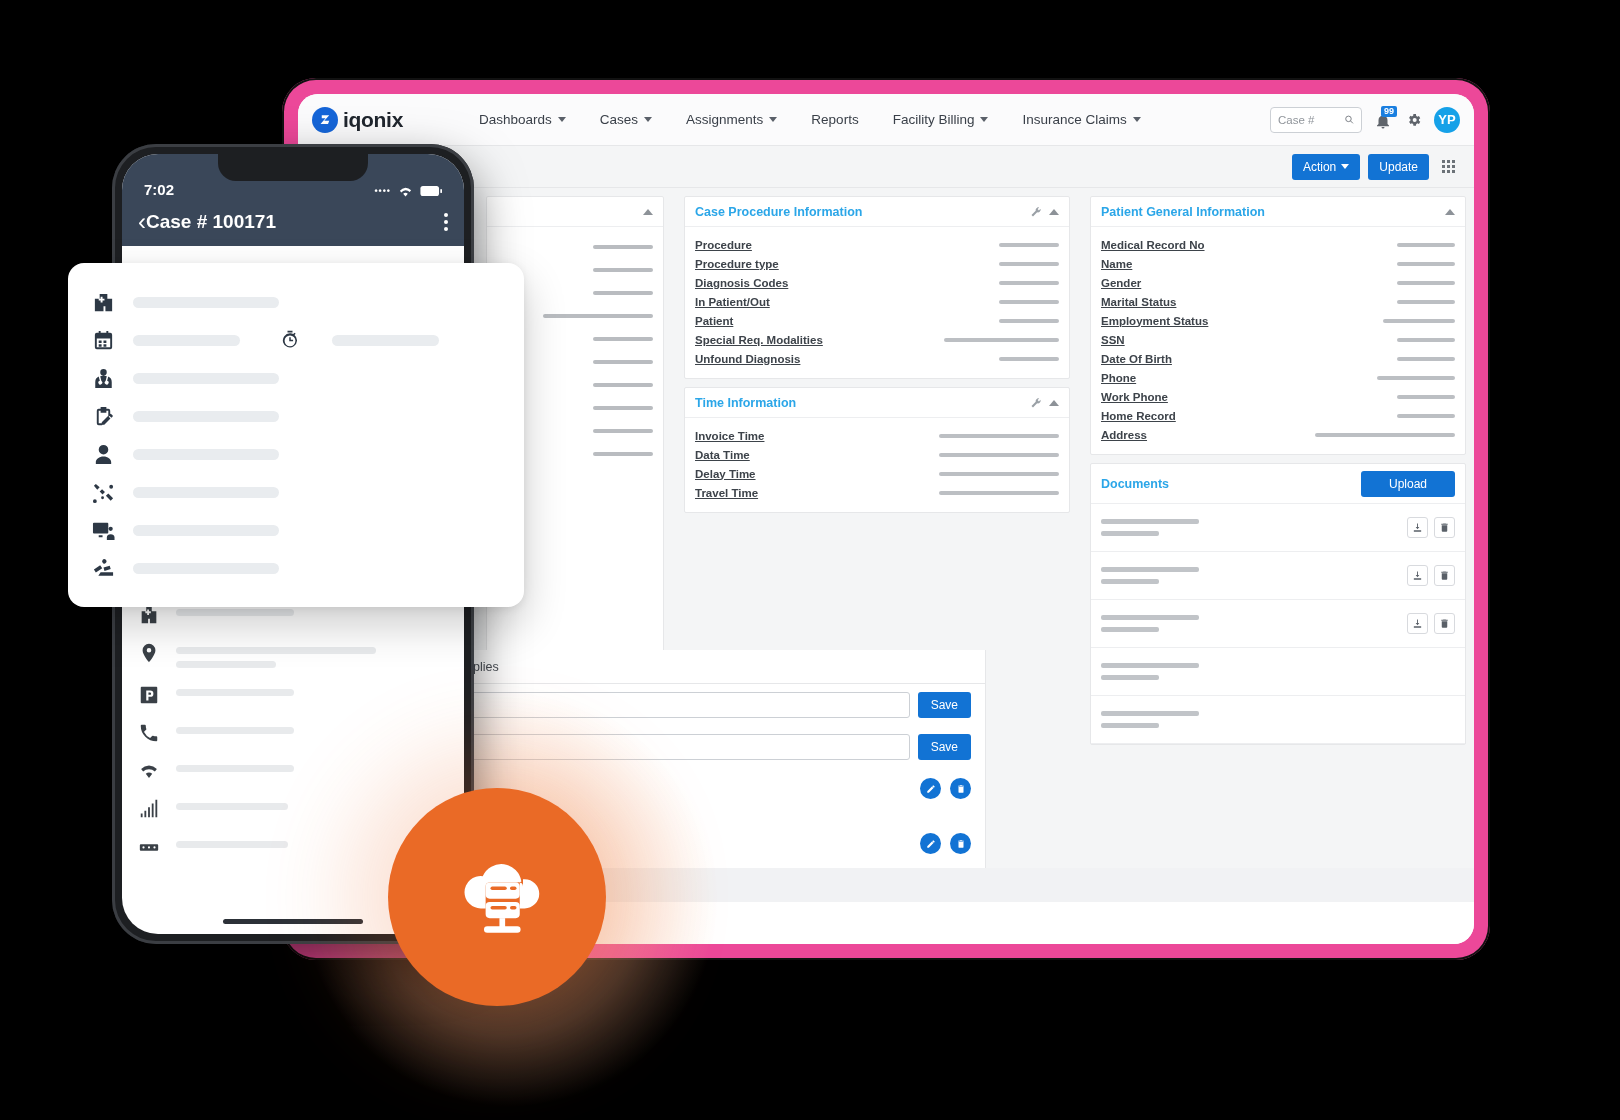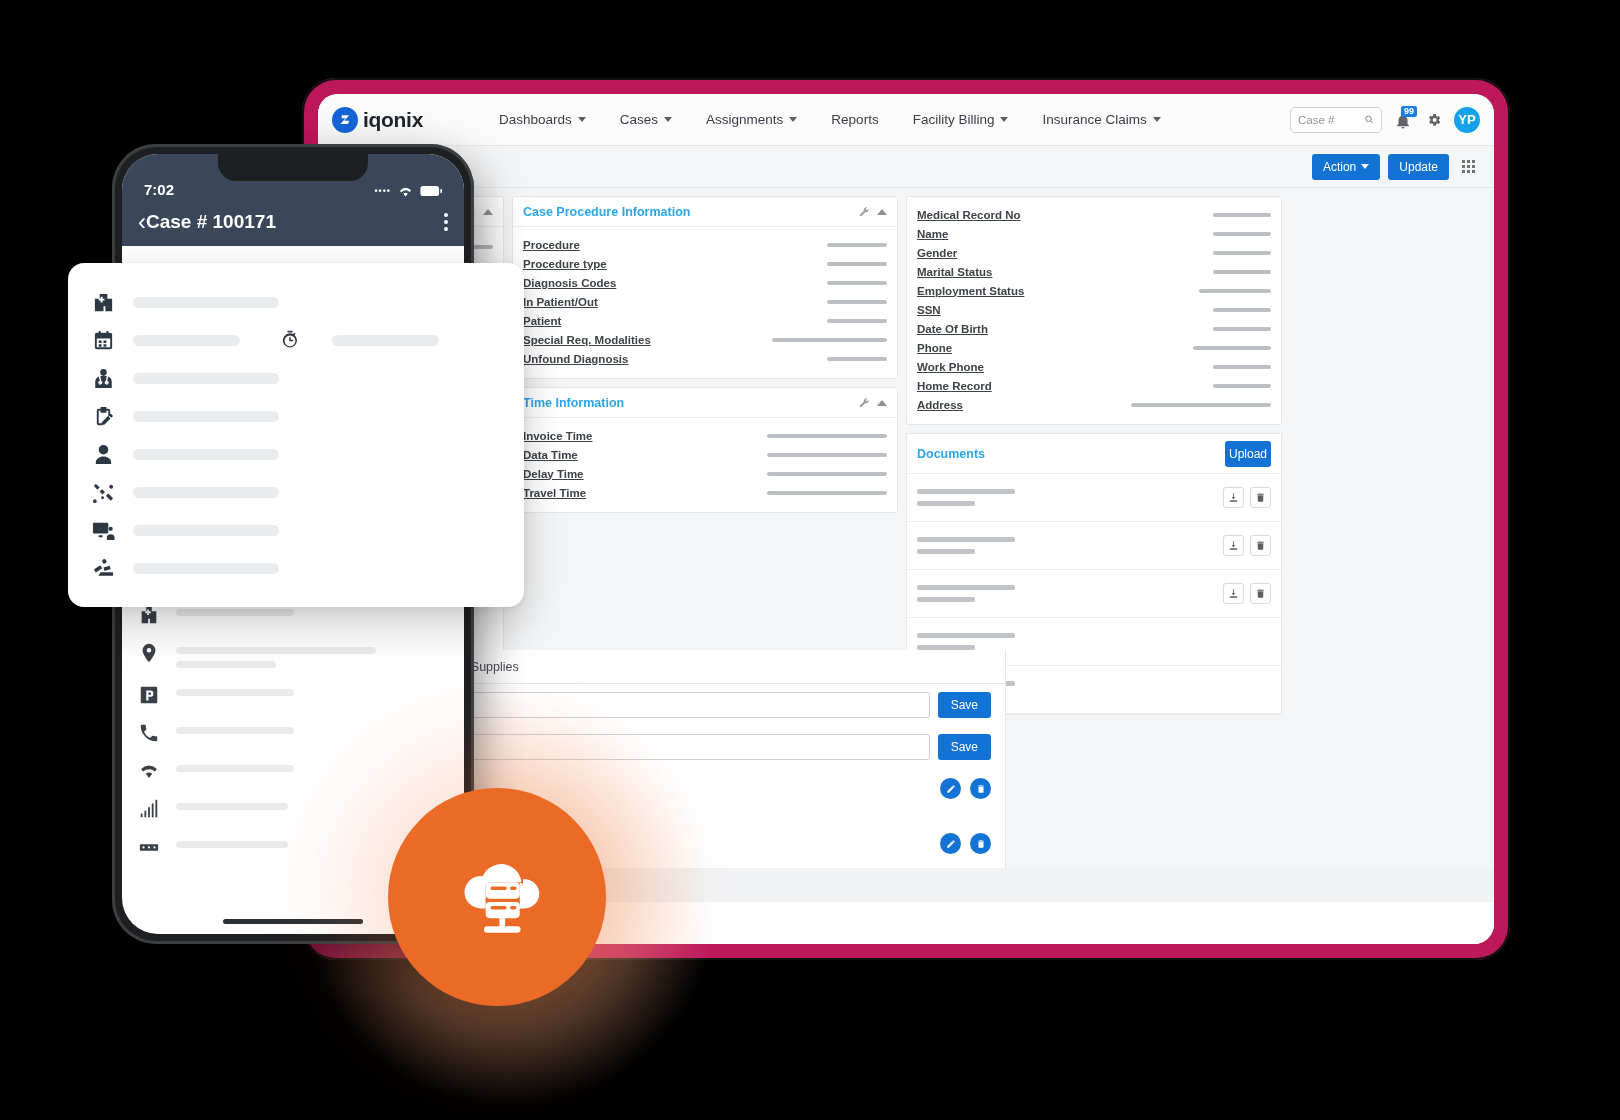--- a/index.html
+++ b/index.html
@@ -6,23 +6,23 @@
   html, body {
     width: 1620px; height: 1120px;
     background: #000;
     font-family: "Liberation Sans", sans-serif;
     overflow: hidden;
   }
   .stage { position: relative; width: 1620px; height: 1120px; background: #000; }
 
   
   .tablet {
-    position: absolute; left: 302px; top: 78px;
+    position: absolute; left: 282px; top: 78px;
     width: 1208px; height: 882px;
-    background: #be185d;
+    background: #ec4899;
     border-radius: 34px;
     box-shadow: 0 0 0 2px #111 inset;
   }
   .tablet-inner {
     position: absolute; left: 16px; top: 16px; right: 16px; bottom: 16px;
     background: #f4f5f6; border-radius: 20px; overflow: hidden;
   }
   
   .t-nav {
     position: relative; height: 52px; background: #fbfbfc;
@@ -77,21 +77,21 @@
     background: #1273d4; color:#fff; border:none; border-radius: 3px;
     font-size: 12px; padding: 6px 11px; font-family:"Liberation Sans",sans-serif; cursor:pointer;
     display:flex; align-items:center; gap:5px;
   }
   .caret-w { width:0;height:0;border-left:4px solid transparent;border-right:4px solid transparent;border-top:5px solid #fff; }
   .grid-icon { display:grid; grid-template-columns: repeat(3,3px); gap:2px; }
   .grid-icon i { width:3px;height:3px;background:#6c7278;display:block; }
   .grid-btn { padding: 5px; border: none; background: transparent; cursor: pointer; }
 
   
-  .t-body { display: flex; gap: 0; padding: 8px 8px 0 8px; height: calc(100% - 94px); }
+  .t-body { display: flex; gap: 12px; padding: 8px 8px 0 8px; height: calc(100% - 94px); justify-content: flex-end; }
   .col { background: #fff; border: 1px solid #e6e7e9; border-radius: 2px; }
   .col-left  { width: 178px; margin-right: 8px; }
 
   .panel-head {
     height: 30px; display:flex; align-items:center; padding: 0 10px;
     border-bottom: 1px solid #edeef0;
   }
   .panel-title { color: #2ba6e8; font-size: 12.5px; font-weight: 700; }
   .panel-tools { margin-left:auto; display:flex; align-items:center; gap: 7px; color:#9aa0a6; }
   .wrench { width:12px; height:12px; }
@@ -119,21 +119,21 @@
     font-size:12px; padding:6px 13px; font-family:"Liberation Sans",sans-serif; cursor:pointer;
   }
   .circle-btn {
     width:21px; height:21px; border-radius:50%; background:#1273d4;
     display:flex; align-items:center; justify-content:center; cursor:pointer;
   }
   .circle-btn svg { width: 10px; height: 10px; fill:#fff; }
 
   
   .doc-head { height: 40px; display:flex; align-items:center; padding: 0 10px; border-bottom:1px solid #edeef0; }
-  .btn-upload { background:#1273d4; color:#fff; border:none; border-radius:3px; font-size:12px; padding:6px 4px; margin-left:auto; font-family:"Liberation Sans",sans-serif; cursor:pointer; }
+  .btn-upload { background:#1273d4; color:#fff; border:none; border-radius:3px; font-size:12px; padding:6px 28px; margin-left:auto; font-family:"Liberation Sans",sans-serif; cursor:pointer; }
   .doc-row { display:flex; align-items:center; padding: 12px 10px; border-bottom:1px solid #edeef0; min-height: 48px; }
   .doc-lines { display:flex; flex-direction:column; gap:7px; }
   .dl-a { width: 98px; height:5px; background:#c1c4c8; border-radius:2px; }
   .dl-b { width: 58px; height:5px; background:#c1c4c8; border-radius:2px; }
   .doc-actions { margin-left:auto; display:flex; gap:6px; }
   .icon-btn { width:21px;height:21px;border:1px solid #d8dade;border-radius:3px;background:#fff;display:flex;align-items:center;justify-content:center;cursor:pointer; }
   .icon-btn svg { width:11px;height:11px;fill:#5a6068; }
 
   .footer-strip { height: 34px; background:#f1f2f4; }
   .footer-date { height: 42px; background:#fff; display:flex; align-items:center; padding-left: 190px; font-size:13px; color:#4b5158; }
@@ -416,20 +416,26 @@
                 <div class="frow">
                   <span class="flabel">Travel Time</span>
                   <span class="fval" style="width: 120px;"></span>
                 </div>
               </div>
           </div>
         </div>
 
         <div style="width:376px;">
           <div class="col">
+            <div class="panel-head">
+              <span class="panel-title">Patient General Information</span>
+              <span class="panel-tools">
+                <span class="chev-up"></span>
+              </span>
+            </div>
             <div class="rowlist" id="pg-fields">
                 <div class="frow">
                   <span class="flabel">Medical Record No</span>
                   <span class="fval" style="width: 58px;"></span>
                 </div>
                 <div class="frow">
                   <span class="flabel">Name</span>
                   <span class="fval" style="width: 58px;"></span>
                 </div>
                 <div class="frow">

